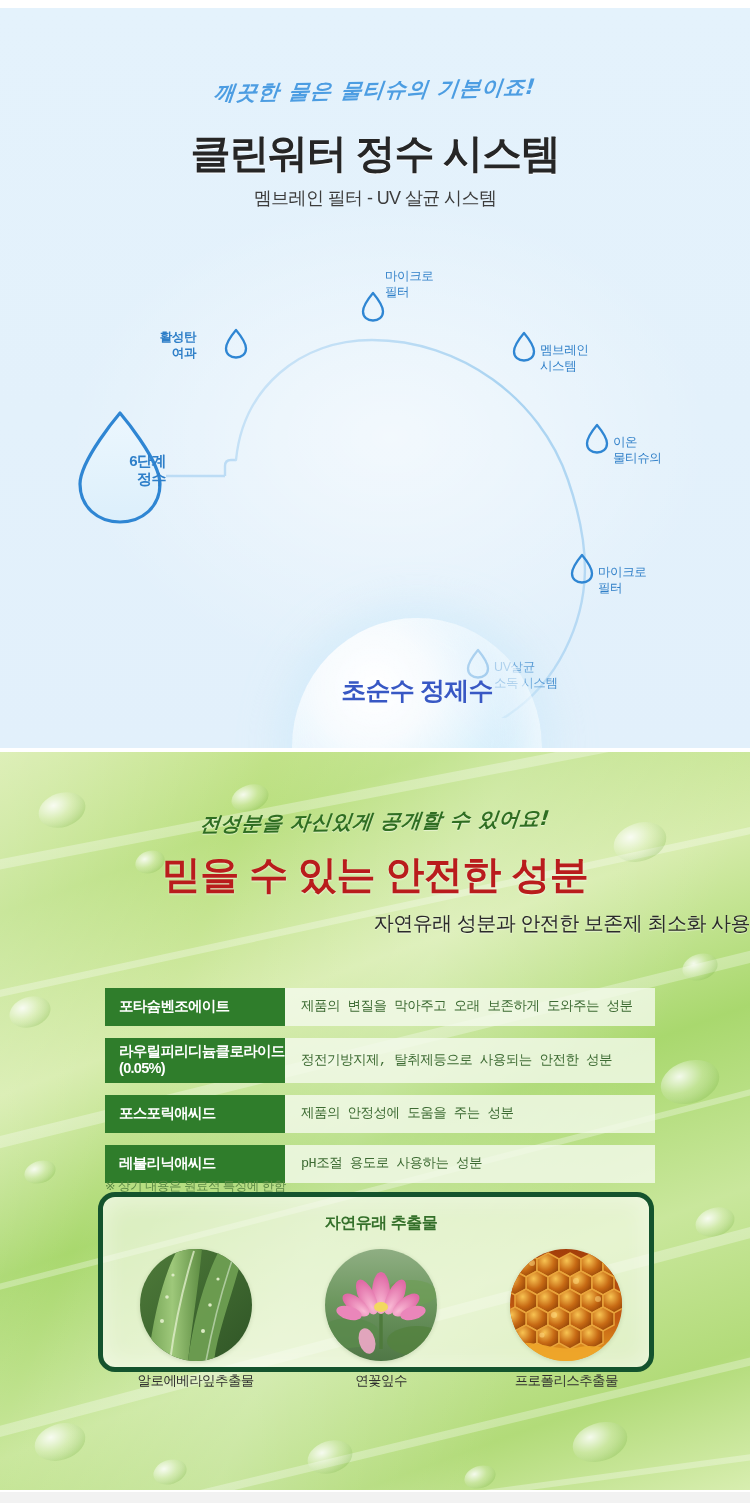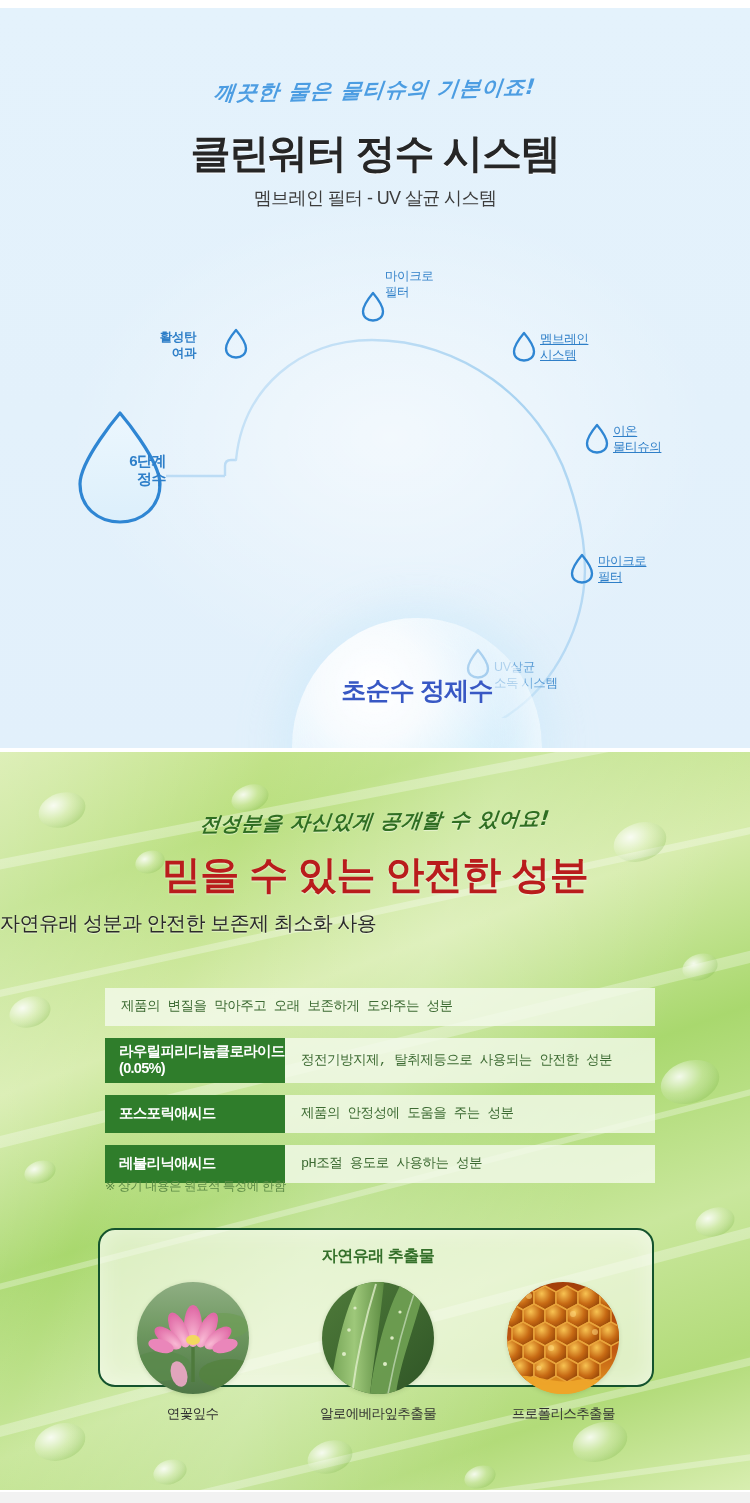--- a/index.html
+++ b/index.html
@@ -65,21 +65,21 @@
   .big-drop .lbl{
     position:absolute; left:0; top:44px; width:92px; text-align:right;
     font-size:15px; font-weight:800; line-height:1.18; color:#2e7fc9; letter-spacing:-.5px;
   }
 
   .node{ position:absolute; }
   .node .lbl{
     position:absolute; font-size:12.5px; line-height:1.25; color:#2f7fc8;
     font-weight:500; letter-spacing:-.4px; white-space:nowrap;
   }
-  .node .lbl.right{ left:28px; top:1px;text-decoration:underline; }
+  .node .lbl.right{ left:28px; top:12px; }
   .node .lbl.left{ right:28px; top:2px; text-align:right;font-weight:bold; }
   .node .lbl.above{ left:24px; top:-22px; }
   .node .lbl.belowright{ left:28px; top:12px; }
 
   
   .sec-leaf{
     position:absolute; left:0; top:752px; width:750px; height:738px;
     overflow:hidden;
     background:
       linear-gradient(112deg, rgba(255,255,255,.30) 0%, rgba(255,255,255,0) 26%, rgba(255,255,255,.22) 49%, rgba(255,255,255,0) 74%),
@@ -94,21 +94,21 @@
     letter-spacing:.6px; color:#2f6e22;
     transform:skewX(-7deg) rotate(-1deg);
     text-shadow:0 1px 1px rgba(255,255,255,.5);
   }
   .t2-title{
     position:absolute; left:0; top:848px; width:750px; text-align:center;
     font-size:39px; font-weight:800; letter-spacing:-.5px; color:#b91c1c;
     text-shadow:0 1px 2px rgba(255,255,255,.6);
   }
   .t2-sub{
-    position:absolute; left:0; top:910px; width:750px; text-align:left;
+    position:absolute; left:0; top:910px; width:750px; text-align:right;
     font-size:20px; letter-spacing:-.5px; color:#2a2a2a;
     text-shadow:0 1px 1px rgba(255,255,255,.55);
   }
 
   
   .table{ position:absolute; left:105px; top:988px; width:550px; }
   .trow{ display:flex; align-items:stretch; margin-bottom:12px; }
   .tname{
     width:180px; min-height:38px; background:#2f7d2b;
     display:flex; flex-direction:column; justify-content:center;
@@ -121,22 +121,22 @@
     background:rgba(244,250,236,.80);
     color:#3d6b33; font-size:13.5px; letter-spacing:-.5px; line-height:1.3;font-family:Liberation Mono, monospace;
   }
   .tnote{
     position:absolute; left:105px; top:1178px;
     font-size:12.5px; color:#5b8a45; letter-spacing:-.5px;
   }
 
   
   .extract{
-    position:absolute; left:98px; top:1228px; width:556px; height:159px;
-    border:2px solid #14532d; border-radius:17px;
+    position:absolute; left:98px; top:1192px; width:556px; height:180px;
+    border:5px solid #14532d; border-radius:17px;
     background:rgba(248,252,240,.62);
     box-shadow:inset 0 0 26px rgba(255,255,255,.45);
   }
   .ex-title{
     position:absolute; left:0; top:16px; width:556px; text-align:center;
     font-size:16px; font-weight:700; color:#34702a; letter-spacing:-.5px;
   }
   .ex-items{ position:absolute; left:0; top:52px; width:556px; display:flex; }
   .ex-item{ flex:1; display:flex; flex-direction:column; align-items:center; }
   .ex-circle{
@@ -307,20 +307,23 @@
     </g>
   </svg>
 </section>
 
 <div class="hand-green">전성분을 자신있게 공개할 수 있어요!</div>
 <h2 class="t2-title">믿을 수 있는 안전한 성분</h2>
 <div class="t2-sub">자연유래 성분과 안전한 보존제 최소화 사용</div>
 
 <div class="table">
   <div class="trow">
+    <div class="tname">
+      <span>포타슘벤조에이트</span>
+    </div>
     <div class="tdesc">제품의 변질을 막아주고 오래 보존하게 도와주는 성분</div>
   </div>
   <div class="trow">
     <div class="tname">
       <span>라우릴피리디늄클로라이드</span>
       <span>(0.05%)</span>
     </div>
     <div class="tdesc">정전기방지제, 탈취제등으로 사용되는 안전한 성분</div>
   </div>
   <div class="trow">
@@ -335,20 +338,52 @@
     </div>
     <div class="tdesc">pH조절 용도로 사용하는 성분</div>
   </div>
 </div>
 
 <div class="tnote">※ 상기 내용은 원료적 특성에 한함</div>
 
 <div class="extract">
   <div class="ex-title">자연유래 추출물</div>
   <div class="ex-items">
+
+    <div class="ex-item">
+      <div class="ex-circle">
+        <svg viewBox="0 0 112 112">
+          <defs>
+            <linearGradient id="aloeBg" x1="0" y1="0" x2="1" y2="1">
+              <stop offset="0%" stop-color="#4f7b3a"></stop>
+                <stop offset="100%" stop-color="#2f5526"></stop>
+            </linearGradient>
+            <linearGradient id="aloeLeaf" x1="0" y1="0" x2="1" y2="0">
+              <stop offset="0%" stop-color="#74a355"></stop>
+                <stop offset="45%" stop-color="#9ec87a"></stop>
+              <stop offset="100%" stop-color="#5d8c42"></stop>
+            </linearGradient>
+          </defs>
+          <rect width="112" height="112" fill="url(#aloeBg)"></rect>
+          <path d="M8 112 C14 60 26 20 38 0 L62 0 C58 40 52 76 48 112 Z" fill="url(#aloeLeaf)"></path>
+          <path d="M48 112 C54 66 66 26 80 0 L104 0 C94 42 78 80 74 112 Z" fill="#6f9f52" opacity=".92"></path>
+          <path d="M30 112 C36 66 46 28 54 2" stroke="#e4f0cf" stroke-width="2" fill="none" opacity=".75"></path>
+          <path d="M66 112 C74 70 84 34 94 6" stroke="#d8ead0" stroke-width="1.6" fill="none" opacity=".6"></path>
+          <g fill="#dcebc4">
+            <circle cx="22" cy="72" r="2"></circle>
+              <circle cx="27" cy="48" r="1.8"></circle>
+              <circle cx="33" cy="26" r="1.6"></circle>
+            <circle cx="63" cy="82" r="2"></circle>
+              <circle cx="70" cy="56" r="1.8"></circle>
+              <circle cx="78" cy="30" r="1.6"></circle>
+          </g>
+        </svg>
+      </div>
+      <div class="ex-cap">알로에베라잎추출물</div>
+    </div>
 
     <div class="ex-item">
       <div class="ex-circle">
         <svg viewBox="0 0 112 112">
           <defs>
             <linearGradient id="lotusBg" x1="0" y1="0" x2="0" y2="1">
               <stop offset="0%" stop-color="#8fae83"></stop>
                 <stop offset="45%" stop-color="#6e9860"></stop>
               <stop offset="100%" stop-color="#4f7746"></stop>
             </linearGradient>
@@ -369,52 +404,20 @@
             <ellipse cx="31" cy="56" rx="7.5" ry="16" fill="url(#petal)" transform="rotate(-52 31 56)"></ellipse>
             <ellipse cx="81" cy="56" rx="7.5" ry="16" fill="url(#petal)" transform="rotate(52 81 56)"></ellipse>
             <ellipse cx="24" cy="64" rx="6.5" ry="13" fill="#ea86ba" transform="rotate(-74 24 64)"></ellipse>
             <ellipse cx="88" cy="64" rx="6.5" ry="13" fill="#ea86ba" transform="rotate(74 88 64)"></ellipse>
           </g>
           <ellipse cx="56" cy="58" rx="7" ry="5" fill="#f2d95f"></ellipse>
           <ellipse cx="42" cy="92" rx="8" ry="13" fill="#f0a8c9" transform="rotate(-16 42 92)" opacity=".9"></ellipse>
         </svg>
       </div>
       <div class="ex-cap">연꽃잎수</div>
-    </div>
-
-    <div class="ex-item">
-      <div class="ex-circle">
-        <svg viewBox="0 0 112 112">
-          <defs>
-            <linearGradient id="aloeBg" x1="0" y1="0" x2="1" y2="1">
-              <stop offset="0%" stop-color="#4f7b3a"></stop>
-                <stop offset="100%" stop-color="#2f5526"></stop>
-            </linearGradient>
-            <linearGradient id="aloeLeaf" x1="0" y1="0" x2="1" y2="0">
-              <stop offset="0%" stop-color="#74a355"></stop>
-                <stop offset="45%" stop-color="#9ec87a"></stop>
-              <stop offset="100%" stop-color="#5d8c42"></stop>
-            </linearGradient>
-          </defs>
-          <rect width="112" height="112" fill="url(#aloeBg)"></rect>
-          <path d="M8 112 C14 60 26 20 38 0 L62 0 C58 40 52 76 48 112 Z" fill="url(#aloeLeaf)"></path>
-          <path d="M48 112 C54 66 66 26 80 0 L104 0 C94 42 78 80 74 112 Z" fill="#6f9f52" opacity=".92"></path>
-          <path d="M30 112 C36 66 46 28 54 2" stroke="#e4f0cf" stroke-width="2" fill="none" opacity=".75"></path>
-          <path d="M66 112 C74 70 84 34 94 6" stroke="#d8ead0" stroke-width="1.6" fill="none" opacity=".6"></path>
-          <g fill="#dcebc4">
-            <circle cx="22" cy="72" r="2"></circle>
-              <circle cx="27" cy="48" r="1.8"></circle>
-              <circle cx="33" cy="26" r="1.6"></circle>
-            <circle cx="63" cy="82" r="2"></circle>
-              <circle cx="70" cy="56" r="1.8"></circle>
-              <circle cx="78" cy="30" r="1.6"></circle>
-          </g>
-        </svg>
-      </div>
-      <div class="ex-cap">알로에베라잎추출물</div>
     </div>
 
     <div class="ex-item">
       <div class="ex-circle">
         <svg viewBox="0 0 112 112">
           <defs>
             <linearGradient id="honeyBg" x1="0" y1="0" x2="0" y2="1">
               <stop offset="0%" stop-color="#a33e0a"></stop>
                 <stop offset="62%" stop-color="#c25b12"></stop>
               <stop offset="100%" stop-color="#e8a123"></stop>

